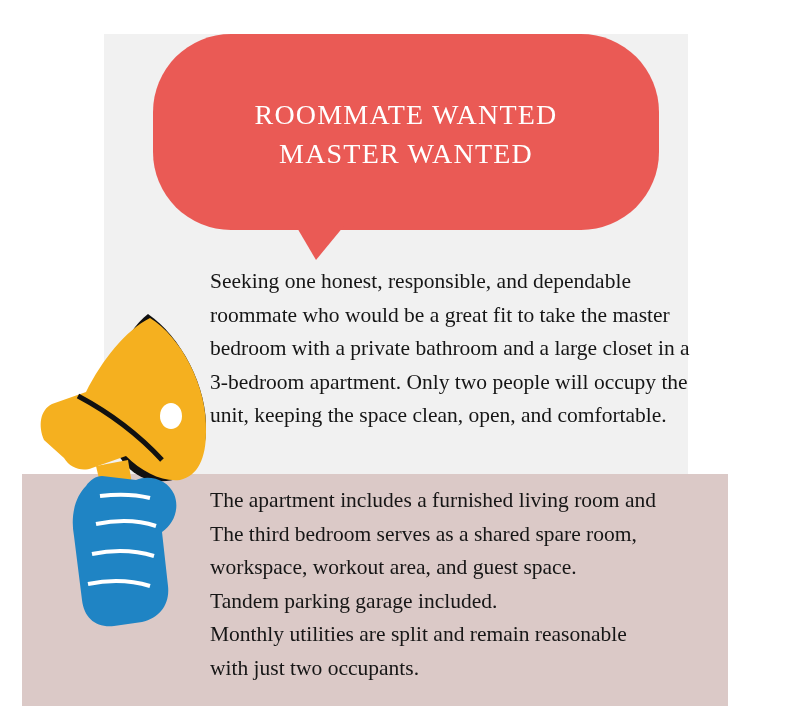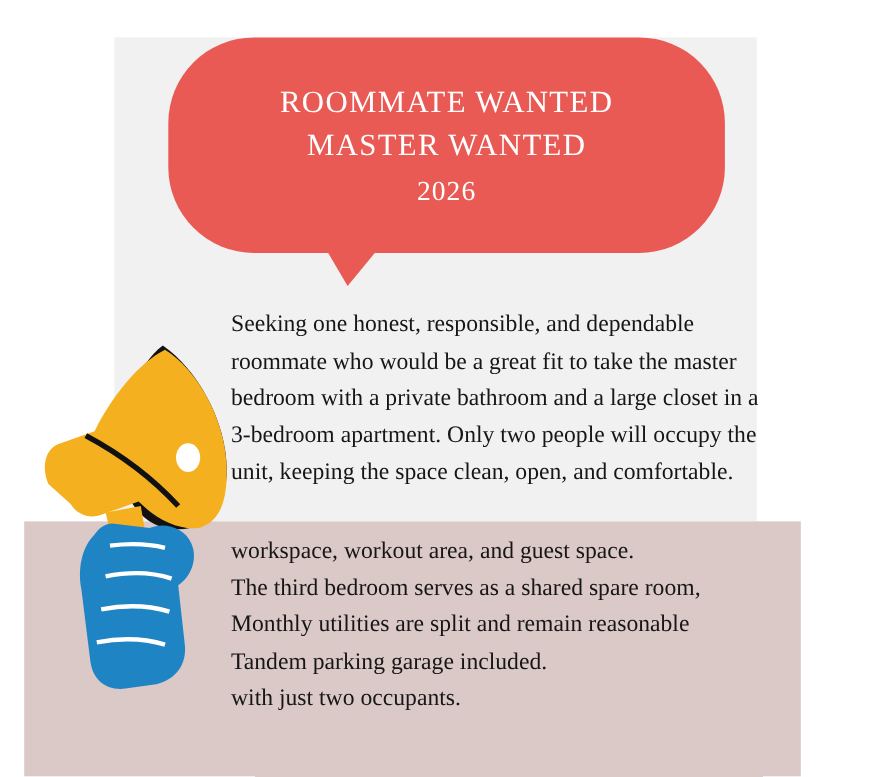--- a/index.html
+++ b/index.html
@@ -88,21 +88,21 @@
   .bubble-line.year {
     font-size: 25px;
     letter-spacing: 1px;
     padding-top: 3px;
   }
 
   
   .para-top {
     position: absolute;
     left: 210px;
-    top: 278px;
+    top: 265px;
     width: 480px;
     font-family: "Liberation Serif", serif;
     font-size: 21.5px;
     line-height: 33.5px;
     color: #161616;
   }
 
   
   .para-bottom {
     position: absolute;
@@ -131,31 +131,31 @@
 <body>
 
 <div class="page">
 
   <div class="grey-panel"></div>
   <div class="pink-panel"></div>
 
   <div class="bubble">
     <div class="bubble-line">ROOMMATE WANTED</div>
     <div class="bubble-line">MASTER WANTED</div>
-    <div class="bubble-line year">2026</div>
   </div>
   <div class="bubble-tail"></div>
 
   <div class="para-top">Seeking one honest, responsible, and dependable roommate who would be a great fit to take the master bedroom with a private bathroom and a large closet in a 3-bedroom apartment. Only two people will occupy the unit, keeping the space clean, open, and comfortable.</div>
 
   <div class="para-bottom">
+    <p class="pline">The apartment includes a furnished living room and</p>
+    <p class="pline">The third bedroom serves as a shared spare room,</p>
     <p class="pline">workspace, workout area, and guest space.</p>
-    <p class="pline">The third bedroom serves as a shared spare room,</p>
+    <p class="pline">Tandem parking garage included.</p>
     <p class="pline">Monthly utilities are split and remain reasonable</p>
-    <p class="pline">Tandem parking garage included.</p>
     <p class="pline">with just two occupants.</p>
   </div>
 
   <svg class="megaphone" viewBox="0 0 210 330">
 
     <path d="M118 14 C150 36 178 86 176 132 C174 170 150 186 120 180 C96 174 80 150 78 116 C76 78 94 32 118 14 Z" fill="#111111"></path>
 
     <path d="M120 18 C96 30 72 60 56 92 L22 104 C10 110 8 126 14 140 L34 158 C40 168 52 172 62 168 L96 156
              C112 172 132 182 150 180 C168 176 176 158 176 132 C178 86 150 36 120 18 Z" fill="#f5b01f"></path>
 

